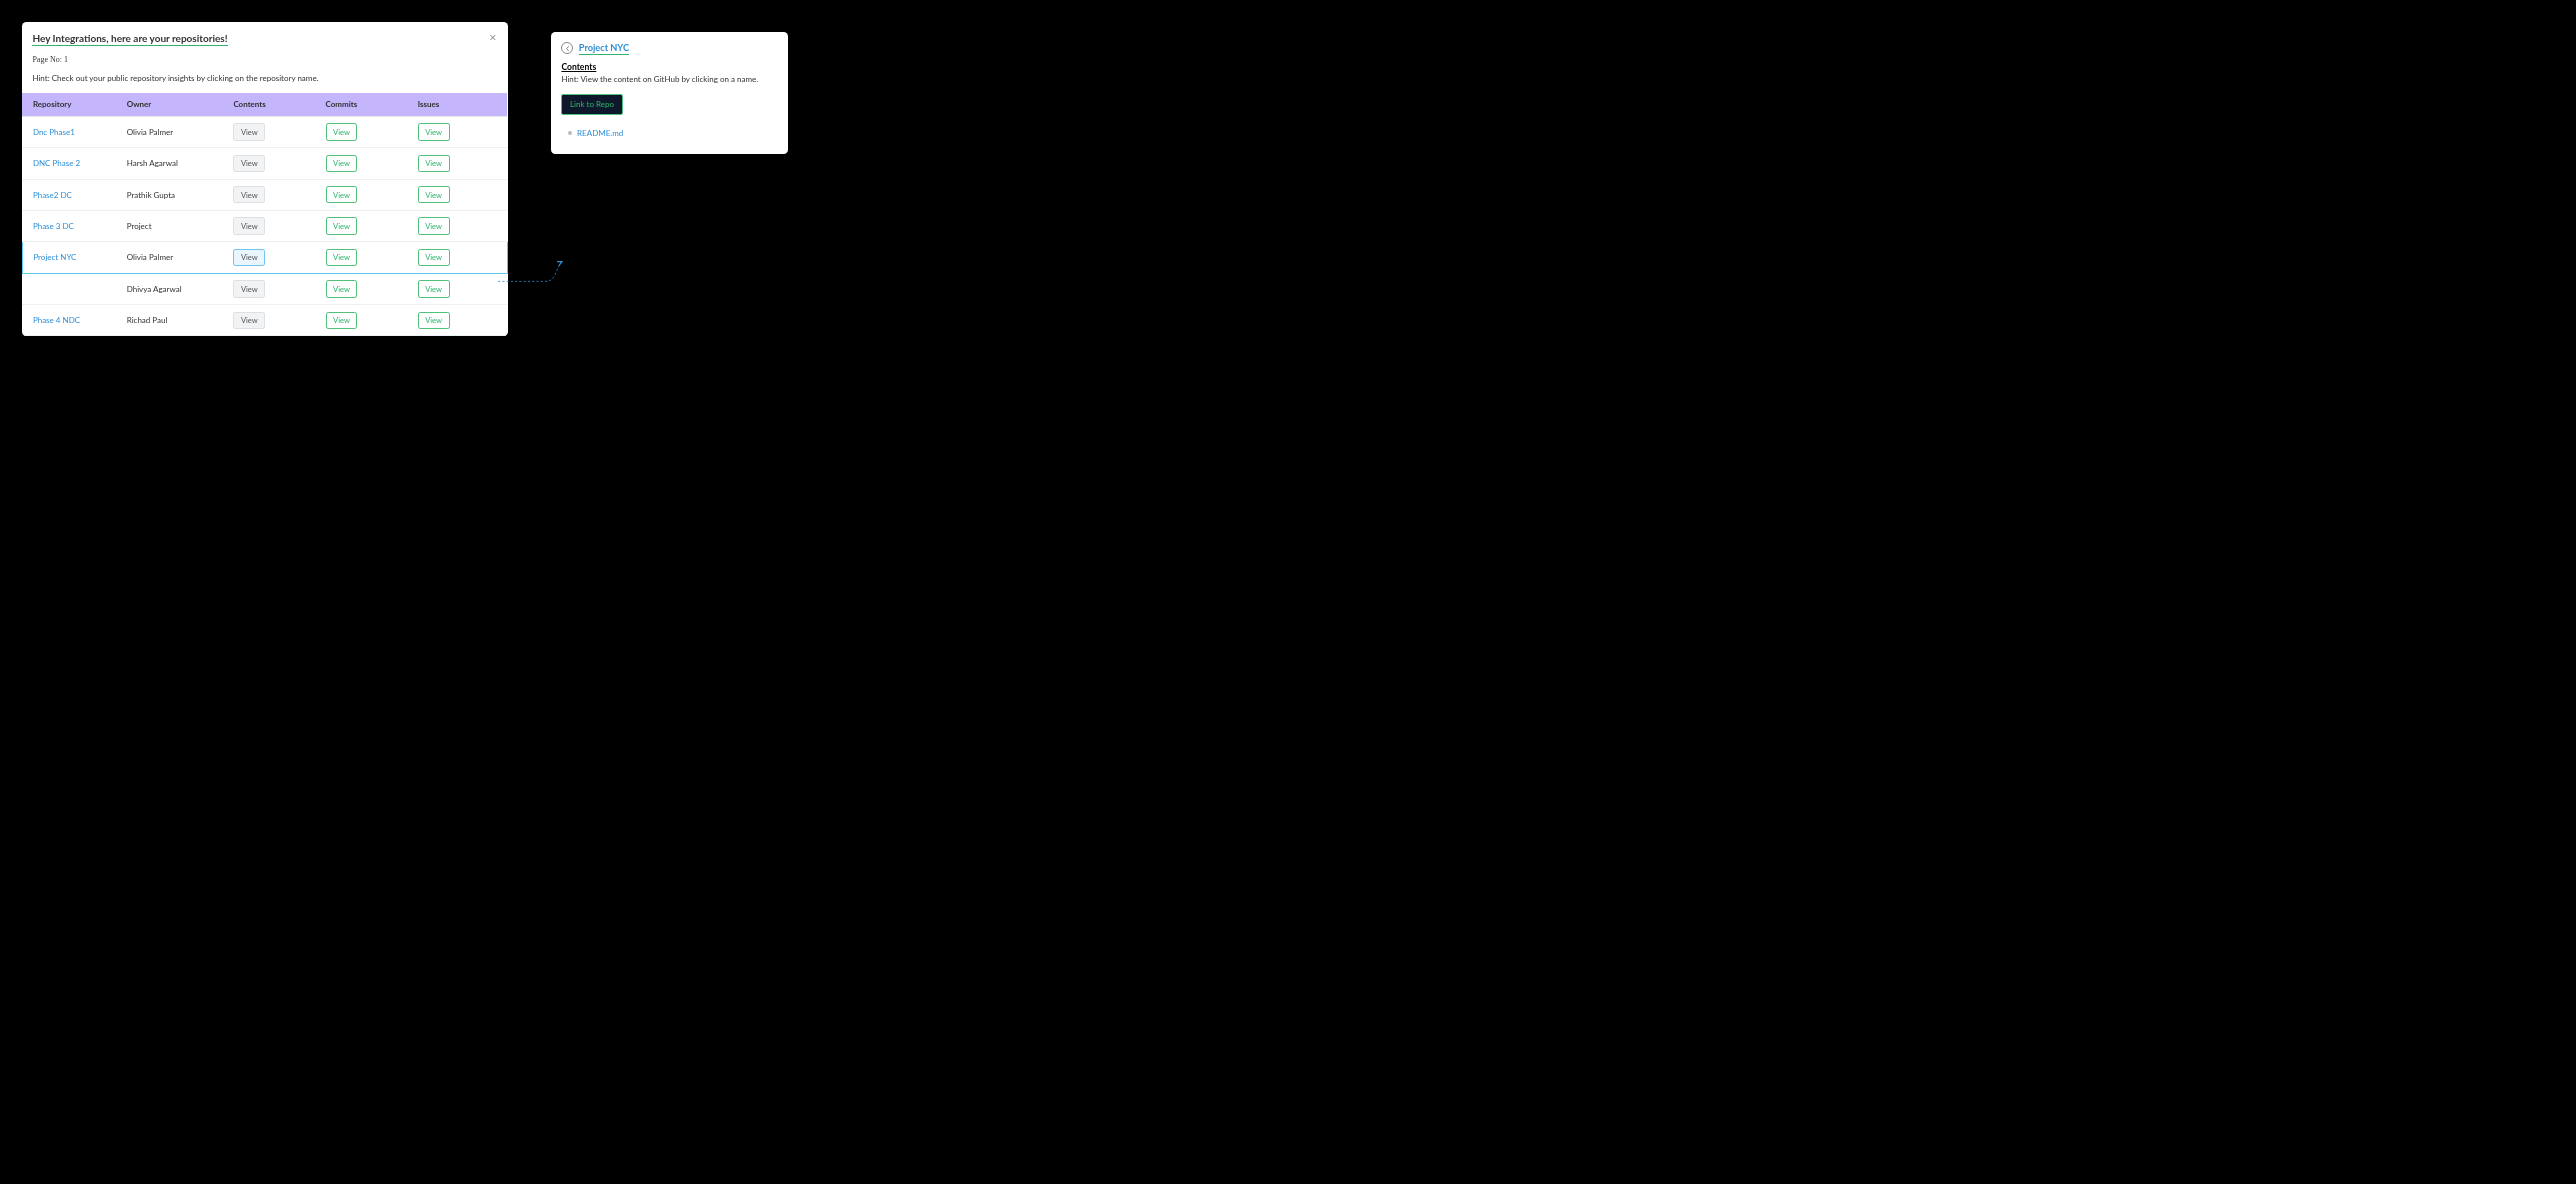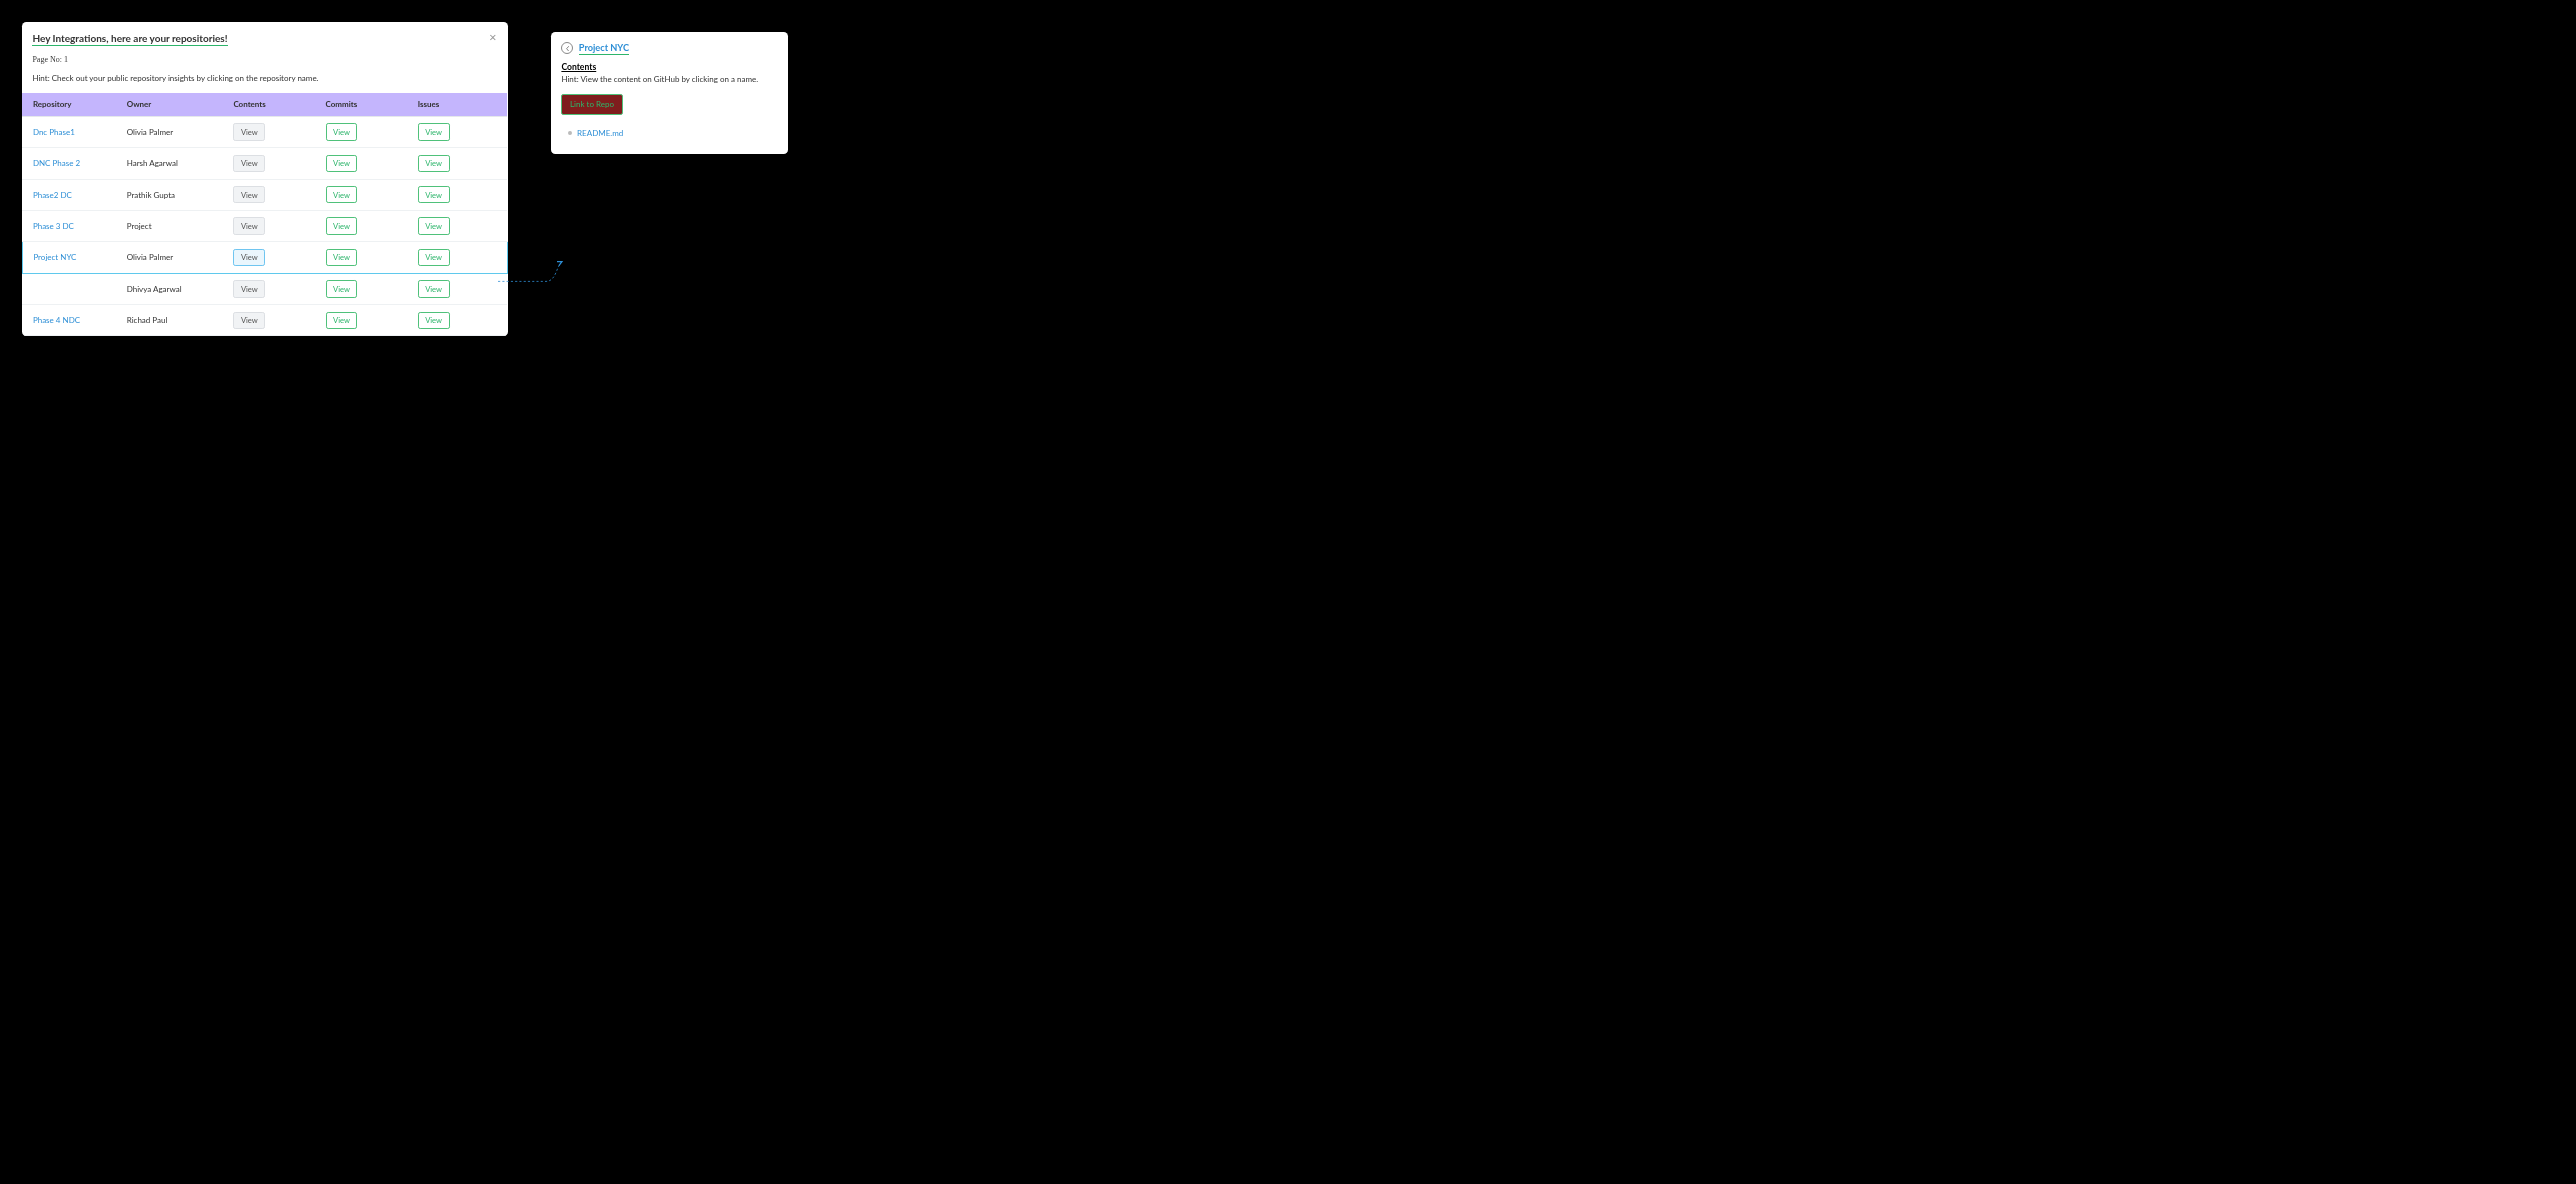--- a/index.html
+++ b/index.html
@@ -163,21 +163,21 @@
     }
     .detail-hint {
       font-size: 8px;
       color: #333;
       margin-bottom: 9.7px;
     }
     .link-repo-btn {
       display: inline-block;
       border: 0.8px solid #4fc17a;
       color: #2db56b;
-      background: #7f1d1d;
+      background: #0f172a;
       border-radius: 2.2px;
       padding: 4.3px 7.6px;
       font-size: 8px;
       cursor: pointer;
       margin-bottom: 13px;
     }
     .file-list {
       list-style: none;
       padding-left: 6.5px;
     }

